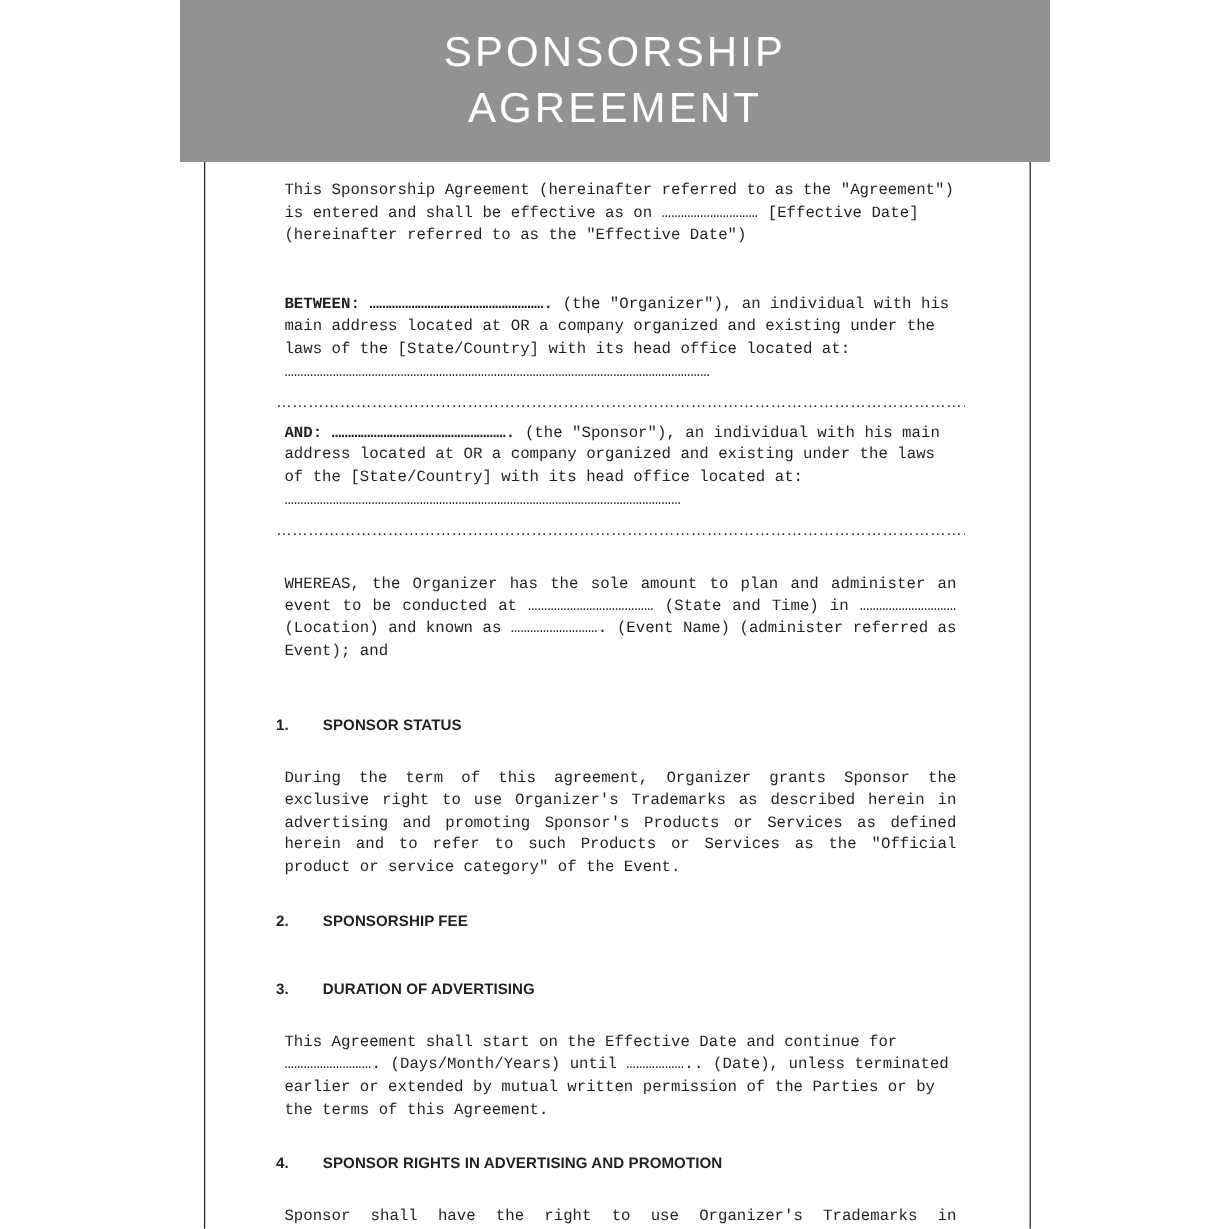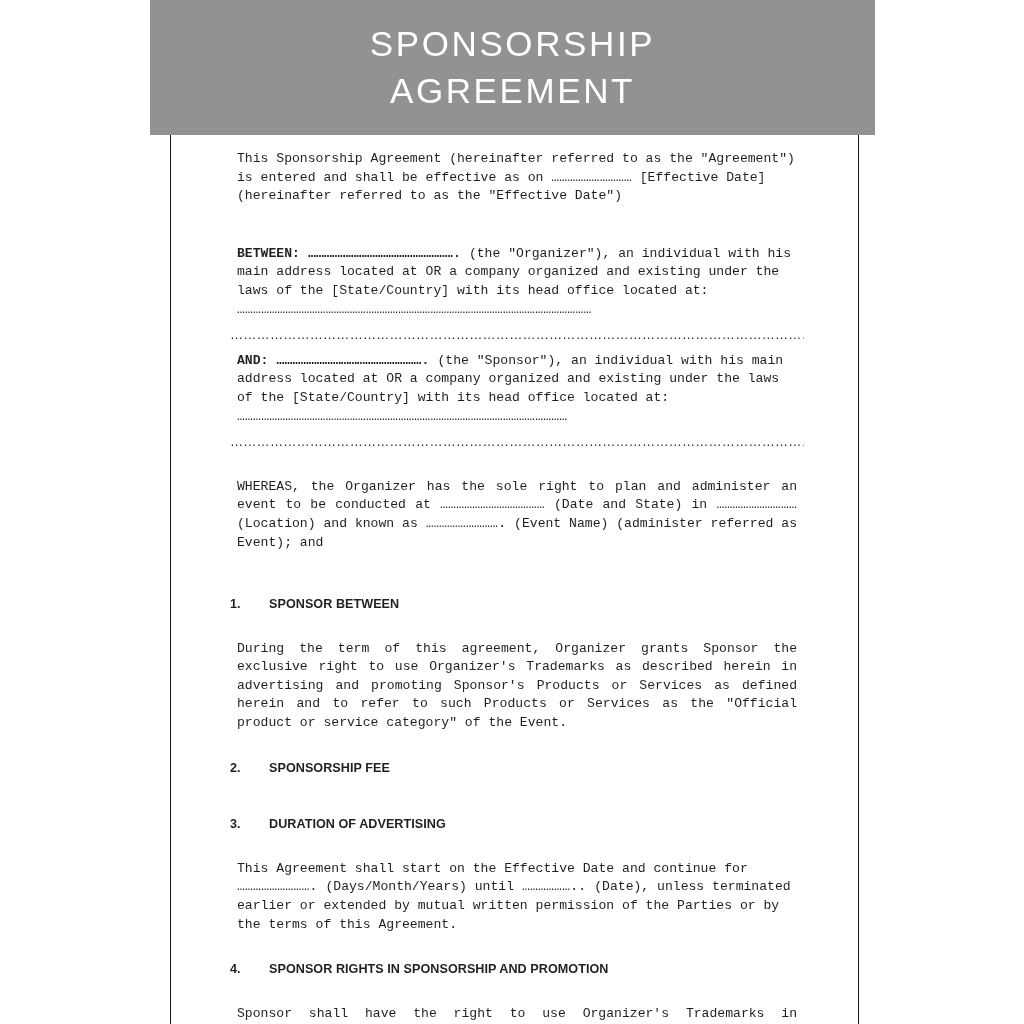--- a/index.html
+++ b/index.html
@@ -126,30 +126,30 @@
       <div class="spacer-lg"></div>
 
       <p class="para"><b>BETWEEN:</b><b class="dots"> ……………………………………………….</b><span> (the "Organizer"), an individual with his main address located at OR a company organized and existing under the laws of the [State/Country] with its head office located at: </span><span class="dots">……………………………………………………………………………………………………………………</span></p>
       <span class="dotline dots">……………………………………………………………………………………………………………………………………………………………………………………………………………………………</span>
 
       <p class="para"><b>AND:</b><b class="dots">    ……………………………………………….</b><span> (the "Sponsor"), an individual with his main address located at OR a company organized and existing under the laws of the [State/Country] with its head office located at: </span><span class="dots">……………………………………………………………………………………………………………</span></p>
       <span class="dotline dots">……………………………………………………………………………………………………………………………………………………………………………………………………………………………</span>
 
       <div class="spacer-md"></div>
 
-      <p class="para justify-all"><span>WHEREAS, the Organizer has the sole right to plan and administer an event to be conducted at </span><span class="dots">…………………………………</span><span> (Date and State) in </span><span class="dots">…………………………</span><span> (Location) and known as </span><span class="dots">……………………….</span><span> (Event Name) (administer referred as Event); and</span></p>
+      <p class="para justify-all"><span>WHEREAS, the Organizer has the sole amount to plan and administer an event to be conducted at </span><span class="dots">…………………………………</span><span> (State and Time) in </span><span class="dots">…………………………</span><span> (Location) and known as </span><span class="dots">……………………….</span><span> (Event Name) (administer referred as Event); and</span></p>
 
       <div class="spacer-sm"></div>
 
 
       <div class="spacer-lg"></div>
 
       <div class="section-head">
         <span class="section-num">1.</span>
-        <span class="section-title">SPONSOR BETWEEN</span>
+        <span class="section-title">SPONSOR STATUS</span>
       </div>
 
       <div class="spacer-md"></div>
 
       <p class="para justify-all">During the term of this agreement, Organizer grants Sponsor the exclusive right to use Organizer's Trademarks as described herein in advertising and promoting Sponsor's Products or Services as defined herein and to refer to such Products or Services as the "Official product or service category" of the Event.</p>
 
       <div class="spacer-md"></div>
 
       <div class="section-head">
         <span class="section-num">2.</span>
@@ -167,21 +167,21 @@
       </div>
 
       <div class="spacer-md"></div>
 
       <p class="para"><span>This Agreement shall start on the Effective Date and continue for </span><span class="dots">……………………….</span><span> (Days/Month/Years) until </span><span class="dots">………………..</span><span> (Date), unless terminated earlier or extended by mutual written permission of the Parties or by the terms of this Agreement.</span></p>
 
       <div class="spacer-md"></div>
 
       <div class="section-head">
         <span class="section-num">4.</span>
-        <span class="section-title">SPONSOR RIGHTS IN SPONSORSHIP AND PROMOTION</span>
+        <span class="section-title">SPONSOR RIGHTS IN ADVERTISING AND PROMOTION</span>
       </div>
 
       <div class="spacer-md"></div>
 
       <p class="para justify-all">Sponsor shall have the right to use Organizer's Trademarks in advertising and promotional activities as it considers desirable throughout the length of this Agreement, subject to Organizer's rights of approval as provided in this Agreement.</p>
 
     </div>
   </div>
 </div>
 

